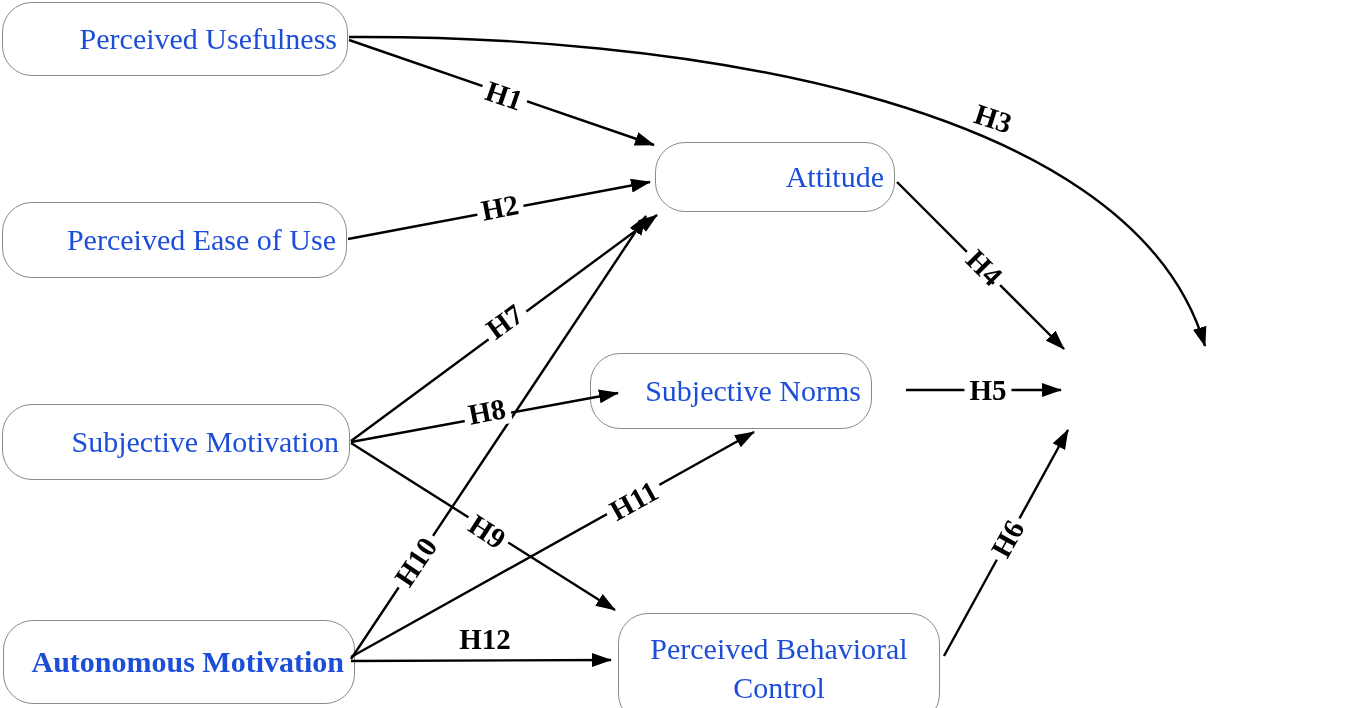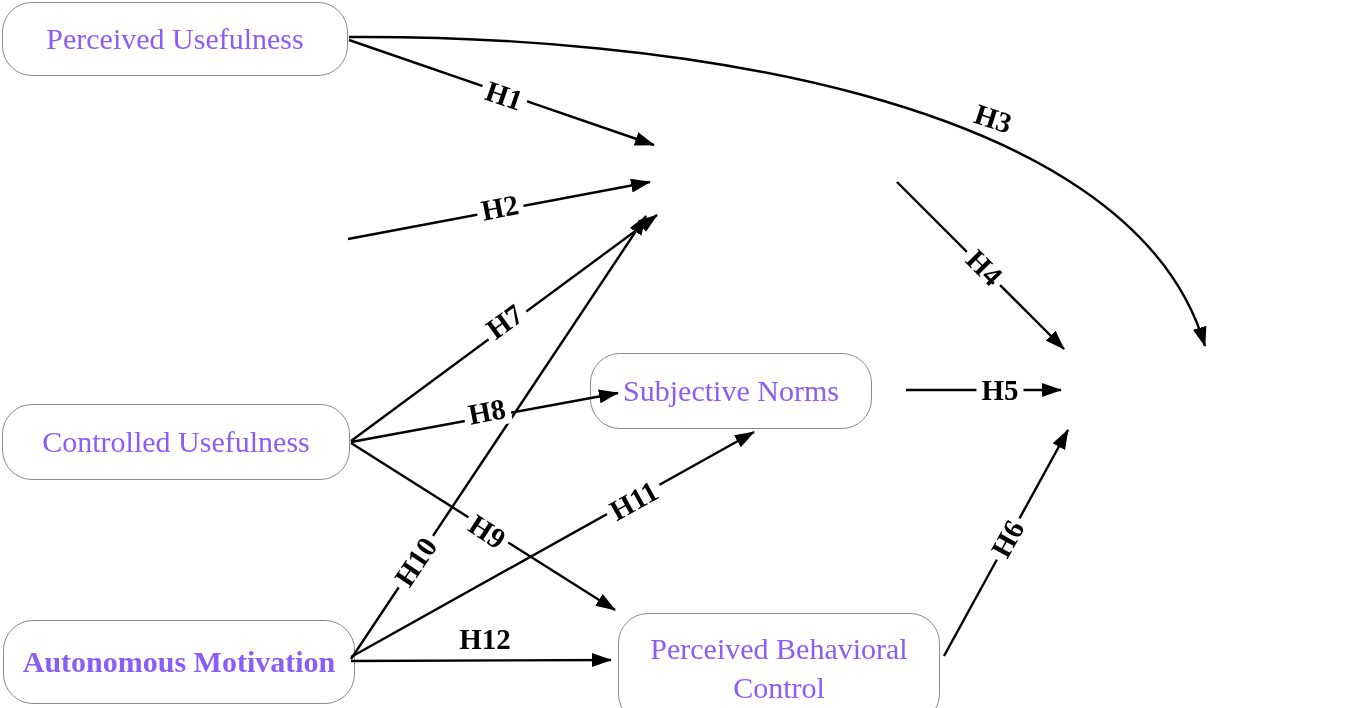--- a/index.html
+++ b/index.html
@@ -1,21 +1,21 @@
 <!DOCTYPE html>
 <html><head>
 <meta charset="utf-8">
 <style>
   html,body{margin:0;padding:0;background:#ffffff;}
   .canvas{position:relative;width:1350px;height:708px;background:#ffffff;overflow:hidden;
           font-family:"Liberation Serif","DejaVu Serif",serif;}
   .edge-layer{position:absolute;left:0;top:0;width:1350px;height:708px;pointer-events:none;}
   .node{position:absolute;box-sizing:border-box;background:#ffffff;border:1.6px solid #8a8a8a;
-        border-radius:30px;display:flex;align-items:center;justify-content:center;text-align:center;
-        font-size:30px;line-height:1.28;color:#8b5cf6;padding:0 10px;z-index:1;}
+        border-radius:30px;display:flex;align-items:center;justify-content:flex-end;text-align:center;
+        font-size:30px;line-height:1.28;color:#1d4ed8;padding:0 10px;z-index:1;}
   .edge-label{position:absolute;z-index:3;background:#ffffff;color:#000;font-weight:bold;
         font-size:29px;line-height:1;padding:1px 5px;white-space:nowrap;transform-origin:center center;}
   svg{z-index:2;position:absolute;left:0;top:0;}
 </style>
 </head>
 <body>
 
 <div class="canvas" id="canvas">
   <svg class="edge-layer" id="edge-layer" width="1350" height="708" viewBox="0 0 1350 708" xmlns="http://www.w3.org/2000/svg">
       <defs>
@@ -32,37 +32,43 @@
       <path d="M351,441 L657,215" fill="none" stroke="#000000" stroke-width="2.4" marker-end="url(#arrow)"></path>
       <path d="M351,442 L618,393" fill="none" stroke="#000000" stroke-width="2.4" marker-end="url(#arrow)"></path>
       <path d="M351,443 L615,610" fill="none" stroke="#000000" stroke-width="2.4" marker-end="url(#arrow)"></path>
       <path d="M351,659 L646,216" fill="none" stroke="#000000" stroke-width="2.4" marker-end="url(#arrow)"></path>
       <path d="M351,657 L754,432" fill="none" stroke="#000000" stroke-width="2.4" marker-end="url(#arrow)"></path>
       <path d="M351,661 L611,660" fill="none" stroke="#000000" stroke-width="2.4" marker-end="url(#arrow)"></path>
     </svg>
 <div class="node" style="left: 2px; top: 2px; width: 346px; height: 74px;">
       <span>Perceived Usefulness</span>
     </div>
+    <div class="node" style="left: 2px; top: 202px; width: 345px; height: 76px;">
+      <span>Perceived Ease of Use</span>
+    </div>
     <div class="node" style="left: 2px; top: 404px; width: 348px; height: 76px;">
-      <span>Controlled Usefulness</span>
+      <span>Subjective Motivation</span>
     </div>
     <div class="node" style="left: 3px; top: 620px; width: 352px; height: 84px; font-weight: bold;">
       <span>Autonomous Motivation</span>
+    </div>
+    <div class="node" style="left: 655px; top: 142px; width: 240px; height: 70px;">
+      <span>Attitude</span>
     </div>
     <div class="node" style="left: 590px; top: 353px; width: 282px; height: 76px;">
       <span>Subjective Norms</span>
     </div>
     <div class="node" style="left: 618px; top: 613px; width: 322px; height: 111px;">
       <span>Perceived Behavioral Control</span>
     </div>
     <div class="edge-label" style="left: 504px; top: 96px; transform: translate(-50%, -50%) rotate(19deg);">H1</div>
     <div class="edge-label" style="left: 500px; top: 208px; transform: translate(-50%, -50%) rotate(-11deg);">H2</div>
     <div class="edge-label" style="left: 993px; top: 119px; transform: translate(-50%, -50%) rotate(18deg);">H3</div>
     <div class="edge-label" style="left: 984px; top: 268px; transform: translate(-50%, -50%) rotate(45deg);">H4</div>
-    <div class="edge-label" style="left: 988px; top: 390px; transform: translate(-50%, -50%) rotate(0deg); margin-left: 12px;">H5</div>
+    <div class="edge-label" style="left: 988px; top: 390px; transform: translate(-50%, -50%) rotate(0deg);">H5</div>
     <div class="edge-label" style="left: 1008px; top: 539px; transform: translate(-50%, -50%) rotate(-61deg);">H6</div>
     <div class="edge-label" style="left: 505px; top: 322px; transform: translate(-50%, -50%) rotate(-36deg);">H7</div>
     <div class="edge-label" style="left: 487px; top: 412px; transform: translate(-50%, -50%) rotate(-11deg);">H8</div>
     <div class="edge-label" style="left: 487px; top: 532px; transform: translate(-50%, -50%) rotate(33deg);">H9</div>
     <div class="edge-label" style="left: 416px; top: 562px; transform: translate(-50%, -50%) rotate(-56deg);">H10</div>
     <div class="edge-label" style="left: 634px; top: 501px; transform: translate(-50%, -50%) rotate(-29deg);">H11</div>
     <div class="edge-label" style="left: 485px; top: 639px; transform: translate(-50%, -50%) rotate(0deg);">H12</div>
   </div>
 
 </body></html>

